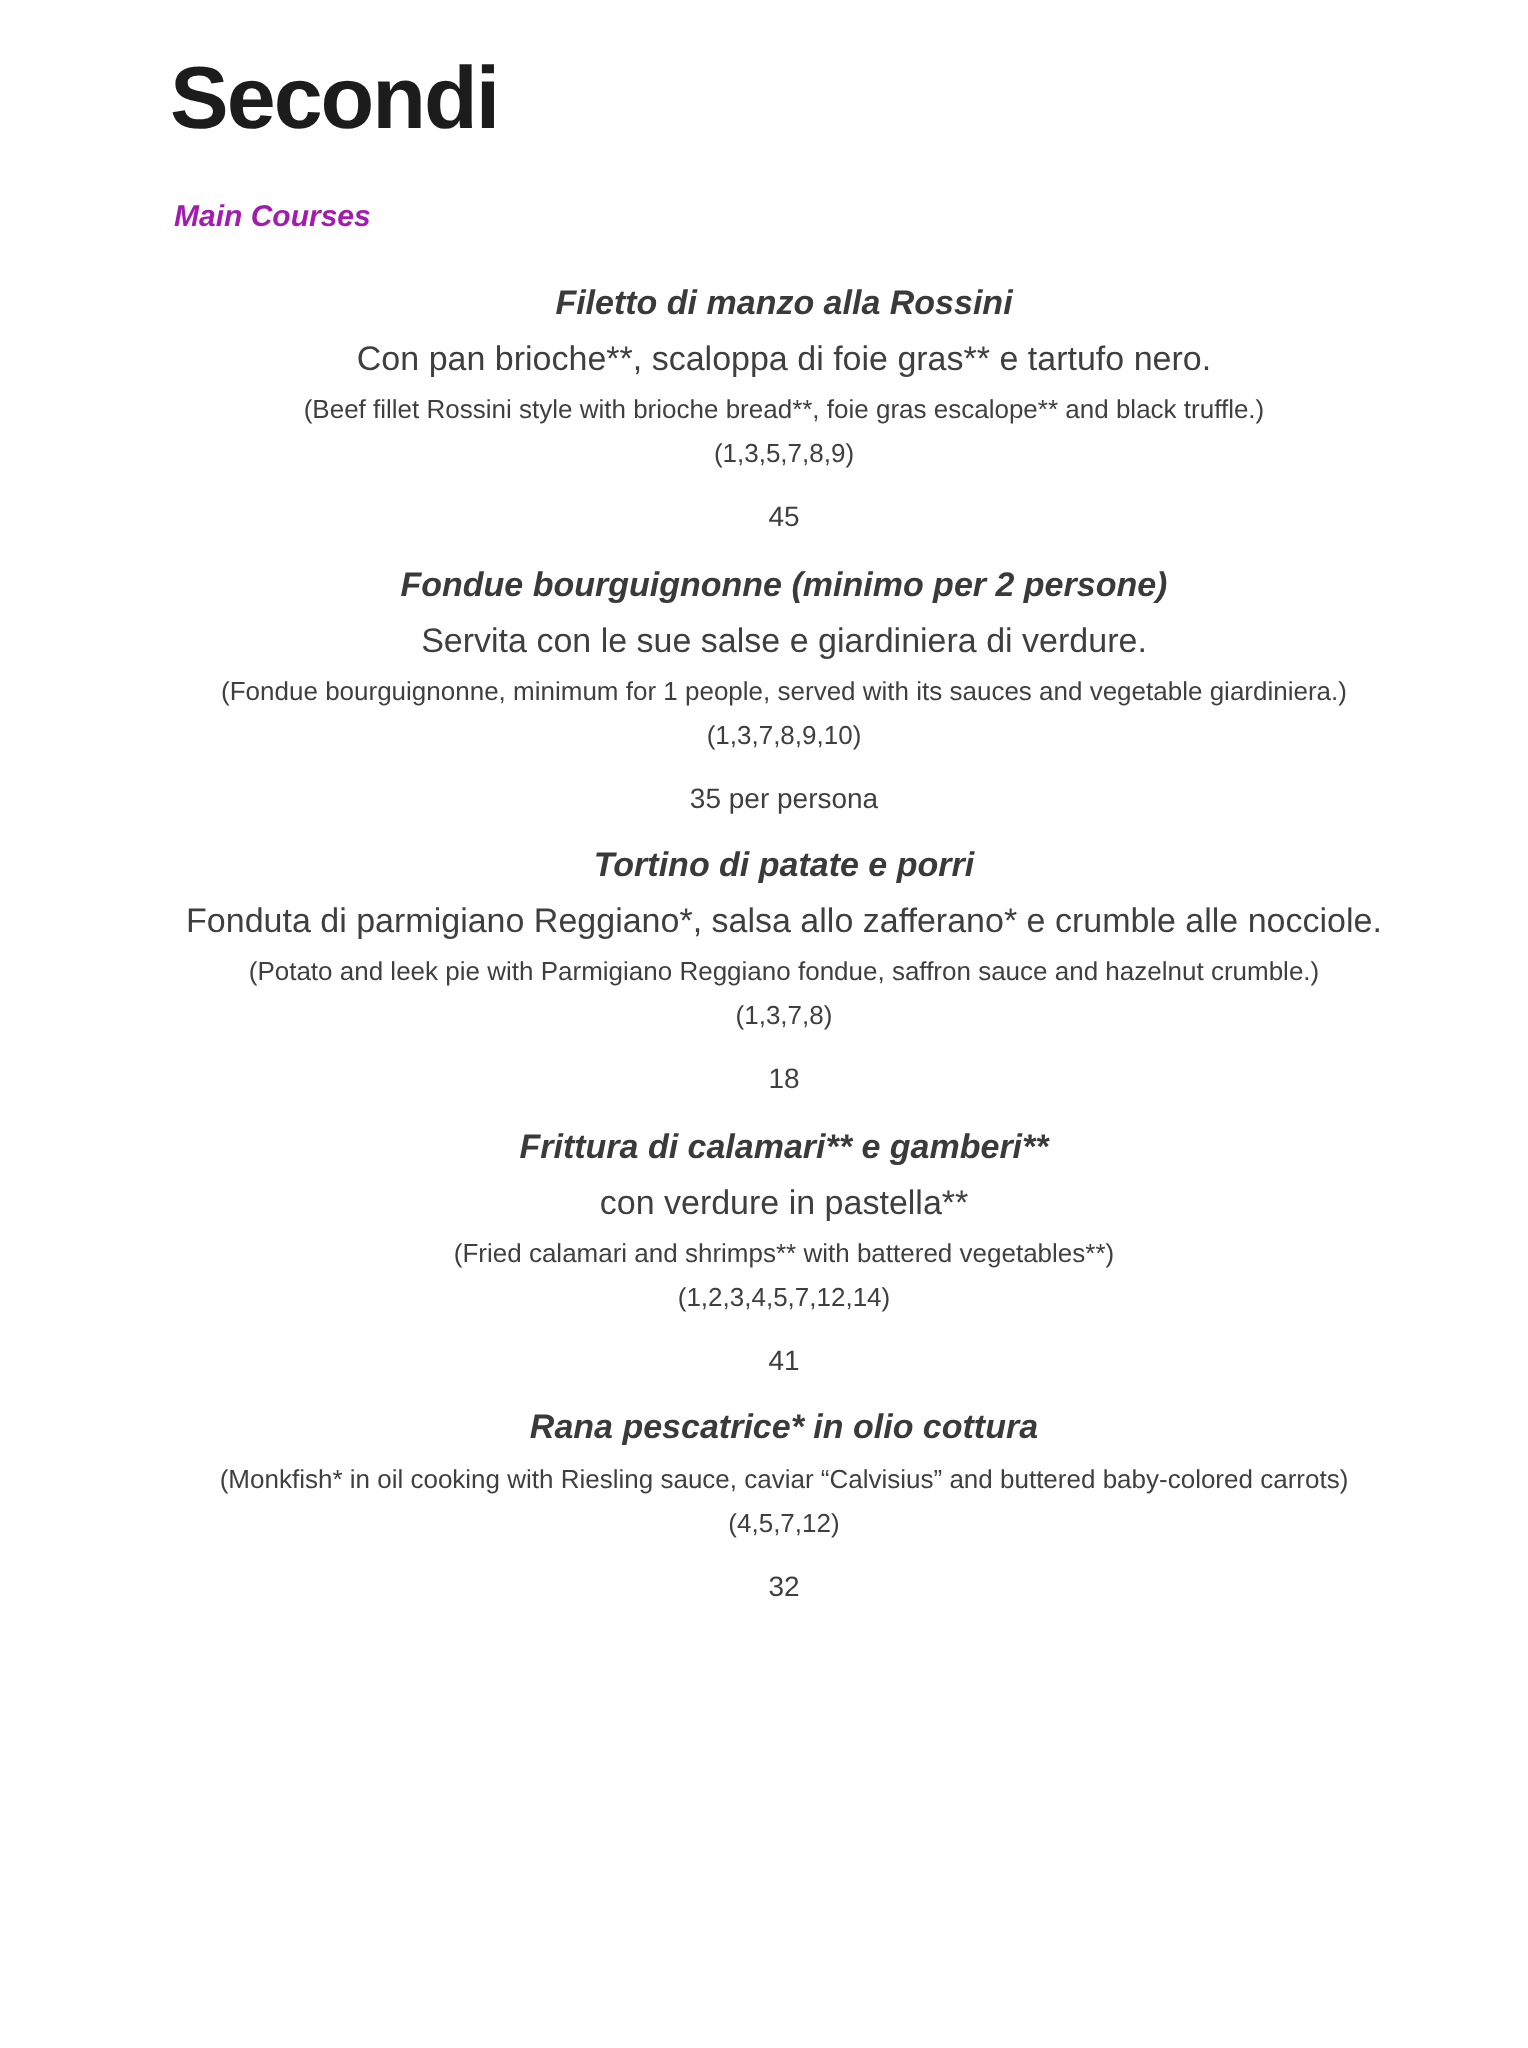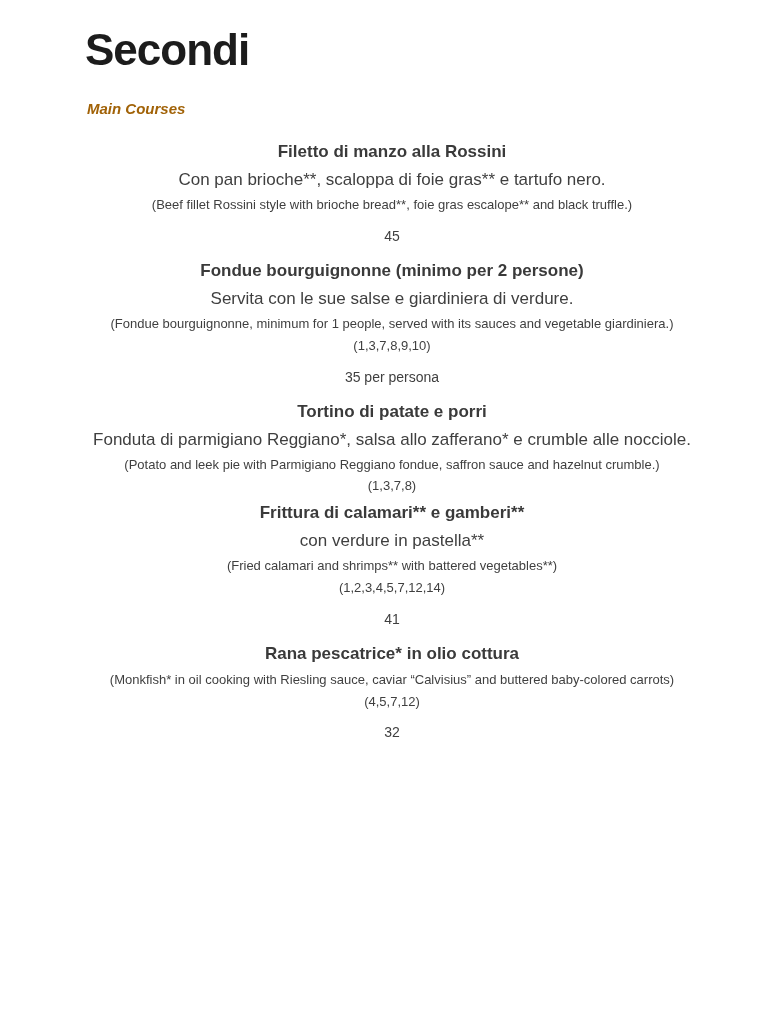--- a/index.html
+++ b/index.html
@@ -27,33 +27,34 @@
     font-weight: 700;
     color: #1c1c1c;
     letter-spacing: -1px;
     line-height: 1.1;
   }
   .page-subtitle {
     margin: 26px 0 0 2px;
     font-size: 15px;
     font-weight: 700;
     font-style: italic;
-    color: #a16207;
+    color: #a21caf;
   }
   .menu {
     margin-top: 24px;
     text-align: center;
   }
   .item {
     margin: 0 0 6px 0;
   }
   .item-name {
     margin: 0 0 5px 0;
     font-size: 17px;
     font-weight: 700;
+    font-style: italic;
     color: #3a3a3a;
     line-height: 1.35;
   }
   .item-desc {
     margin: 0 0 5px 0;
     font-size: 17px;
     font-weight: 400;
     color: #3f3f3f;
     line-height: 1.3;
   }
@@ -84,36 +85,38 @@
 
   <h1 class="page-title">Secondi</h1>
   <div class="page-subtitle">Main Courses</div>
 
   <div class="menu">
 
     <section class="item">
       <h3 class="item-name">Filetto di manzo alla Rossini</h3>
       <p class="item-desc">Con pan brioche**, scaloppa di foie gras** e tartufo nero.</p>
       <p class="item-trans">(Beef fillet Rossini style with brioche bread**, foie gras escalope** and black truffle.)</p>
+      <p class="item-allergens">(1,3,5,7,8,9)</p>
       <p class="item-price">45</p>
     </section>
 
     <section class="item">
       <h3 class="item-name">Fondue bourguignonne (minimo per 2 persone)</h3>
       <p class="item-desc">Servita con le sue salse e giardiniera di verdure.</p>
       <p class="item-trans">(Fondue bourguignonne, minimum for 1 people, served with its sauces and vegetable giardiniera.)</p>
       <p class="item-allergens">(1,3,7,8,9,10)</p>
       <p class="item-price">35 per persona</p>
     </section>
 
     <section class="item">
       <h3 class="item-name">Tortino di patate e porri</h3>
       <p class="item-desc">Fonduta di parmigiano Reggiano*, salsa allo zafferano* e crumble alle nocciole.</p>
       <p class="item-trans">(Potato and leek pie with Parmigiano Reggiano fondue, saffron sauce and hazelnut crumble.)</p>
       <p class="item-allergens">(1,3,7,8)</p>
+      <p class="item-price">18</p>
     </section>
 
     <section class="item">
       <h3 class="item-name">Frittura di calamari** e gamberi**</h3>
       <p class="item-desc">con verdure in pastella**</p>
       <p class="item-trans">(Fried calamari and shrimps** with battered vegetables**)</p>
       <p class="item-allergens">(1,2,3,4,5,7,12,14)</p>
       <p class="item-price">41</p>
     </section>
 

